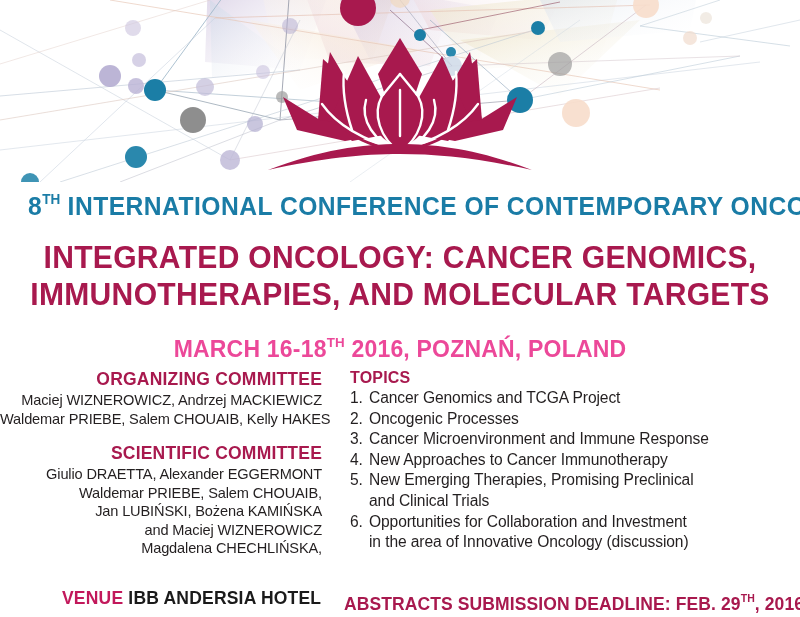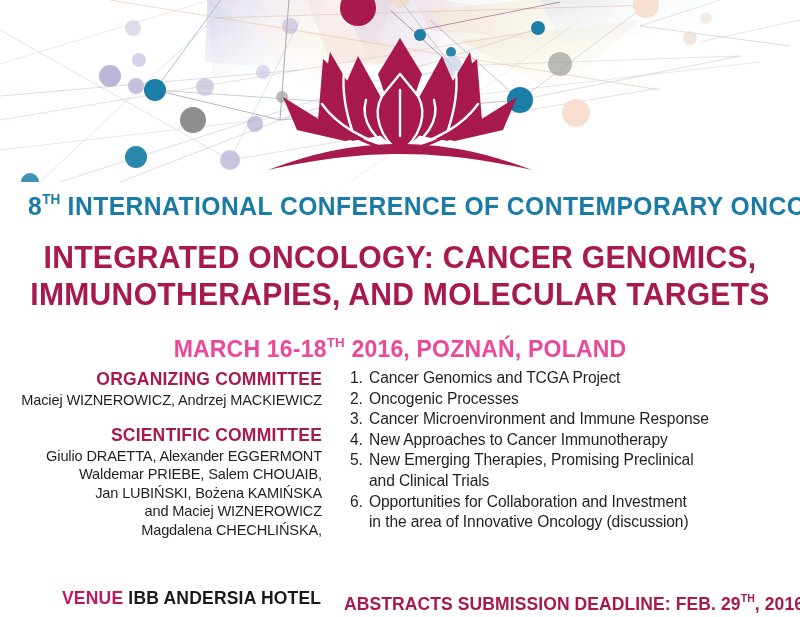--- a/index.html
+++ b/index.html
@@ -329,35 +329,37 @@
 
     <div class="date-line"><span>MARCH 16-18</span><sup>TH</sup><span> 2016, POZNAŃ, POLAND</span></div>
   </div>
 
   <div id="body-cols">
 
     <div id="left-col">
       <div>
         <div class="col-heading">ORGANIZING COMMITTEE</div>
         <div class="member-line">Maciej WIZNEROWICZ, Andrzej MACKIEWICZ</div>
+        <div class="member-line">Waldemar PRIEBE, Salem CHOUAIB, Kelly HAKES</div>
       </div>
 
       <div class="gap"></div>
 
       <div>
         <div class="col-heading">SCIENTIFIC COMMITTEE</div>
         <div class="member-line">Giulio DRAETTA, Alexander EGGERMONT</div>
         <div class="member-line">Waldemar PRIEBE, Salem CHOUAIB,</div>
         <div class="member-line">Jan LUBIŃSKI, Bożena KAMIŃSKA</div>
         <div class="member-line">and Maciej WIZNEROWICZ</div>
         <div class="member-line">Magdalena CHECHLIŃSKA,</div>
       </div>
     </div>
 
     <div id="right-col">
+      <div id="topics-heading">TOPICS</div>
 
       <div class="topic-item">
         <span class="topic-num">1.</span>
         <span class="topic-text">Cancer Genomics and TCGA Project</span>
       </div>
       <div class="topic-item">
         <span class="topic-num">2.</span>
         <span class="topic-text">Oncogenic Processes</span>
       </div>
       <div class="topic-item">

